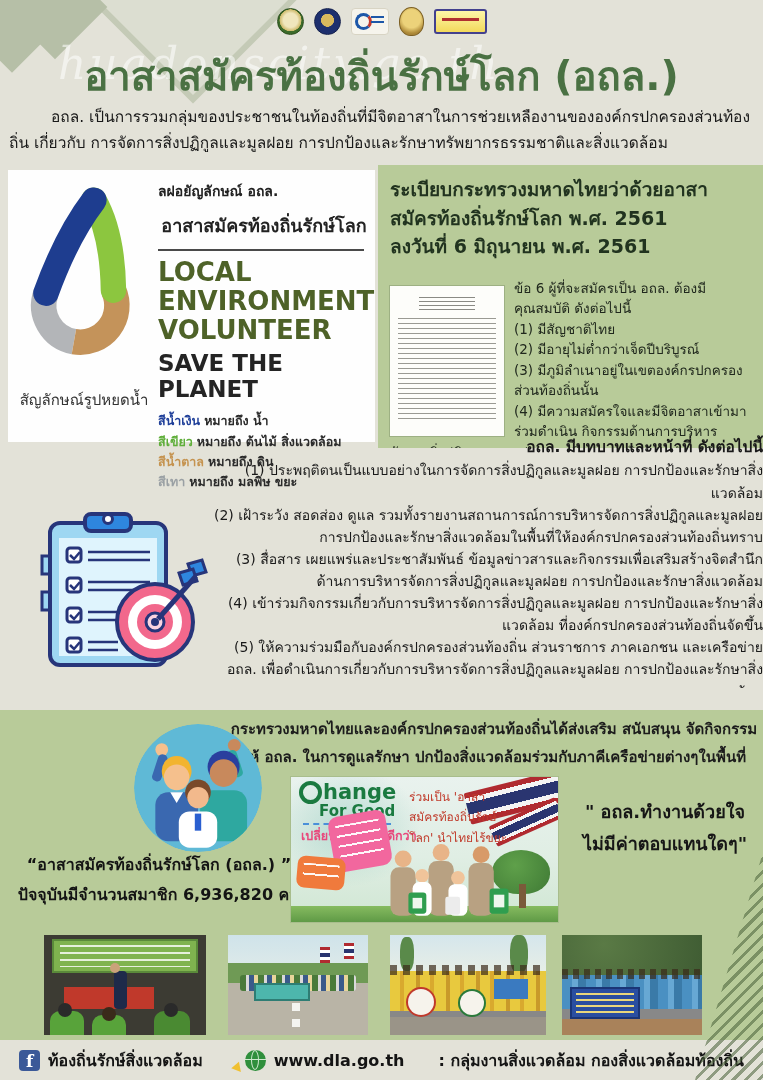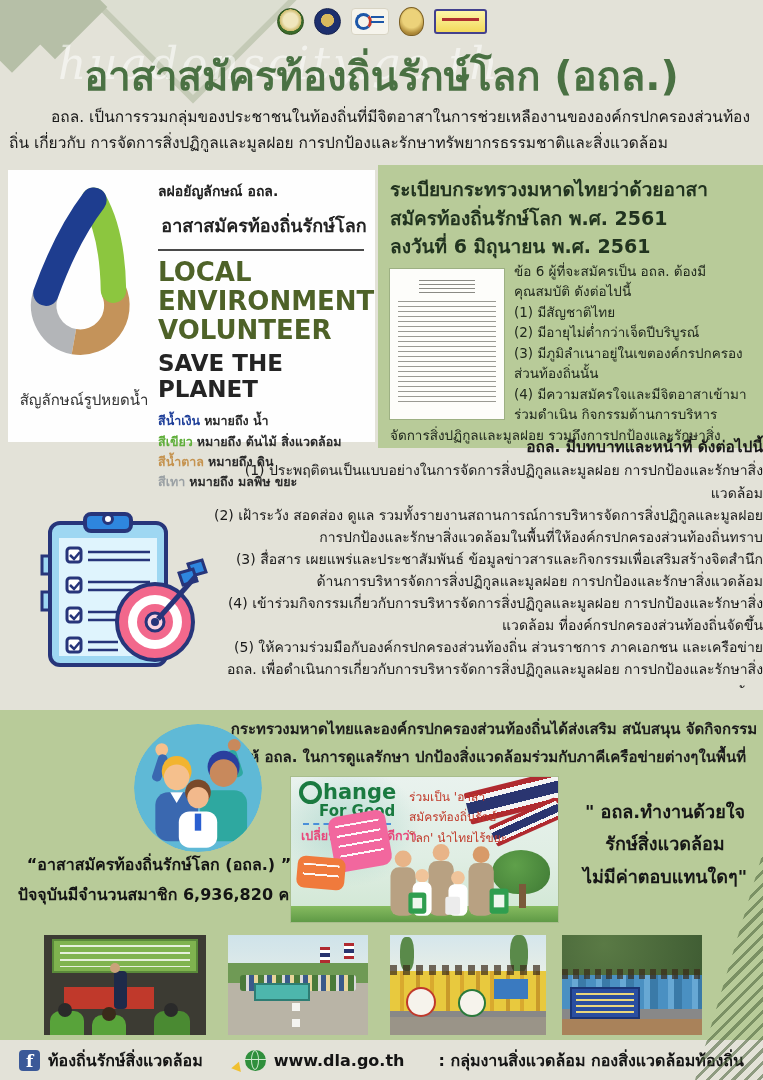--- a/index.html
+++ b/index.html
@@ -47,21 +47,21 @@
 
   
   .card-green{position:absolute;left:378px;top:165px;width:385px;height:283px;background:#b8cb99;
      padding:10px 12px;box-sizing:border-box;z-index:2;overflow:hidden;}
   .rg-head{font-weight:700;font-size:19px;line-height:1.5;color:#21331f;}
   .rg-doc{float:left;width:114px;height:150px;background:#fdfdfa;margin:8px 10px 4px 0;
      box-shadow:0 0 0 1px #9db083;padding:9px 8px;box-sizing:border-box;}
   .doc-head{width:58%;height:13px;margin:2px auto 8px;
      background:repeating-linear-gradient(to bottom,#8a8a84 0 1px,transparent 1px 4px);}
   .doc-body{height:102px;background:repeating-linear-gradient(to bottom,#9a9a93 0 1px,transparent 1px 5px);}
-  .rg-body{font-size:13.5px;line-height:1.52;color:#20281d;}
+  .rg-body{font-size:13.5px;line-height:1.52;color:#20281d;margin-top:17px;}
   .rg-body p{margin:0;}
   .rg-a8{margin-top:7px;}
 
   
   .clipboard-icon{position:absolute;left:30px;top:498px;width:180px;height:180px;z-index:2;}
   .duties-block{position:absolute;left:213px;top:435px;width:550px;height:253px;overflow:hidden;
      font-size:14px;line-height:1.58;color:#191919;z-index:2;text-align:right;}
   .duties-block p{margin:0;}
   .duties-h{font-weight:700;font-size:15.5px;}
 
@@ -312,21 +312,20 @@
         <rect x="27" y="48" width="17" height="20" rx="3" fill="#2f9e4f"></rect>
           <rect x="31" y="53" width="9" height="10" fill="#eef7ee"></rect>
         <rect x="104" y="44" width="18" height="24" rx="3" fill="#2f9e4f"></rect>
           <rect x="108" y="50" width="10" height="12" fill="#eef7ee"></rect>
         <rect x="62" y="52" width="14" height="17" rx="2" fill="#ececec"></rect>
       </svg>
     </div>
 
     <div class="quote">
       <div>" อถล.ทำงานด้วยใจ</div>
-      <div>รักษ์สิ่งแวดล้อม</div>
       <div>ไม่มีค่าตอบแทนใดๆ"</div>
     </div>
 
     <div class="photo ph1">
       <div class="abs" style="left:0;top:0;right:0;bottom:0;background:#3c3b33;"></div>
       <div class="abs" style="left:8px;top:4px;right:8px;height:34px;background:#7fb34f;
            box-shadow:inset 0 0 0 2px #5a8a3a;"></div>
       <div class="abs" style="left:16px;top:10px;right:16px;height:22px;
            background:repeating-linear-gradient(to bottom,rgba(255,255,255,.8) 0 2px,transparent 2px 7px);"></div>
       <div class="abs" style="left:20px;top:52px;width:90px;height:22px;background:#c0392b;"></div>

